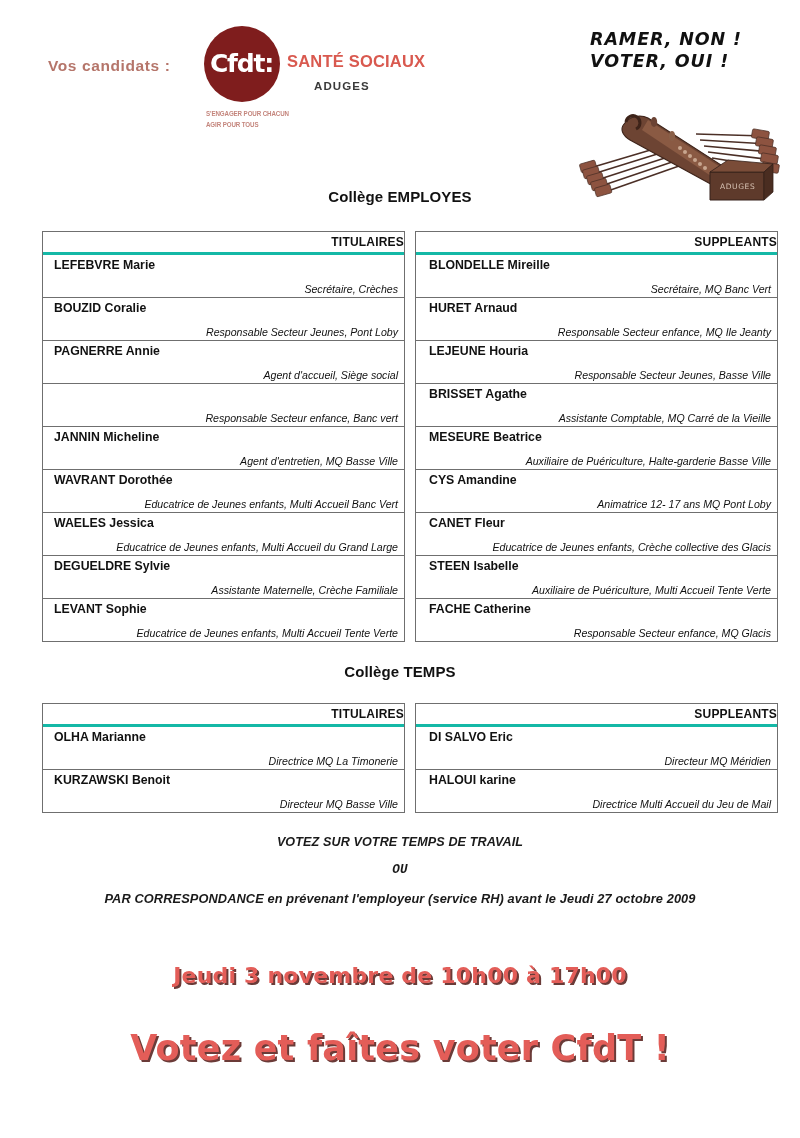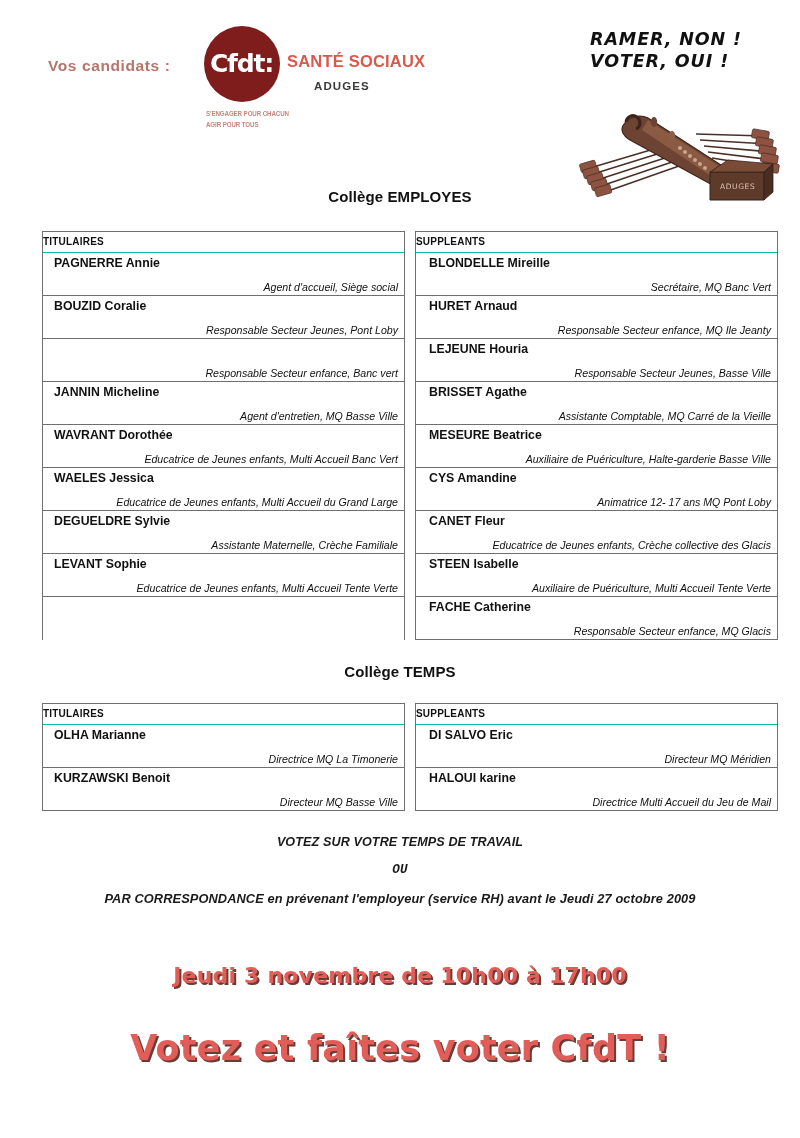--- a/index.html
+++ b/index.html
@@ -137,25 +137,25 @@
 
   .col {
     width: 363px;
     border: 1px solid #6f6f6f;
     border-bottom: none;
     box-sizing: border-box;
   }
   .col-head {
     height: 20px;
     line-height: 20px;
-    text-align: left;
-    font-size: 10px;
+    text-align: right;
+    font-size: 12px;
     font-weight: bold;
     color: #111;
-    border-bottom: 1px solid #14b8a6;
+    border-bottom: 3px solid #14b8a6;
     letter-spacing: 0.2px;
   }
   .cell {
     height: 43px;
     box-sizing: border-box;
     border-bottom: 1px solid #6f6f6f;
     padding: 2px 6px 2px 9px;
     position: relative;
   }
   .cell .nm {
@@ -291,26 +291,30 @@
     </g>
   </svg>
 </div>
 
 <div class="section-title" id="title-employes">Collège EMPLOYES</div>
 
 <div class="table-wrap" id="table-employes">
   <div class="col left">
     <div class="col-head">TITULAIRES</div>
     <div class="cell">
+      <span class="nm">LEFEBVRE Marie</span>
+      <span class="rl">Secrétaire, Crèches</span>
+    </div>
+    <div class="cell">
+      <span class="nm">BOUZID Coralie</span>
+      <span class="rl">Responsable Secteur Jeunes, Pont Loby</span>
+    </div>
+    <div class="cell">
       <span class="nm">PAGNERRE Annie</span>
       <span class="rl">Agent d'accueil, Siège social</span>
-    </div>
-    <div class="cell">
-      <span class="nm">BOUZID Coralie</span>
-      <span class="rl">Responsable Secteur Jeunes, Pont Loby</span>
     </div>
     <div class="cell">
       <span class="rl">Responsable Secteur enfance, Banc vert</span>
     </div>
     <div class="cell">
       <span class="nm">JANNIN Micheline</span>
       <span class="rl">Agent d'entretien, MQ Basse Ville</span>
     </div>
     <div class="cell">
       <span class="nm">WAVRANT Dorothée</span>

